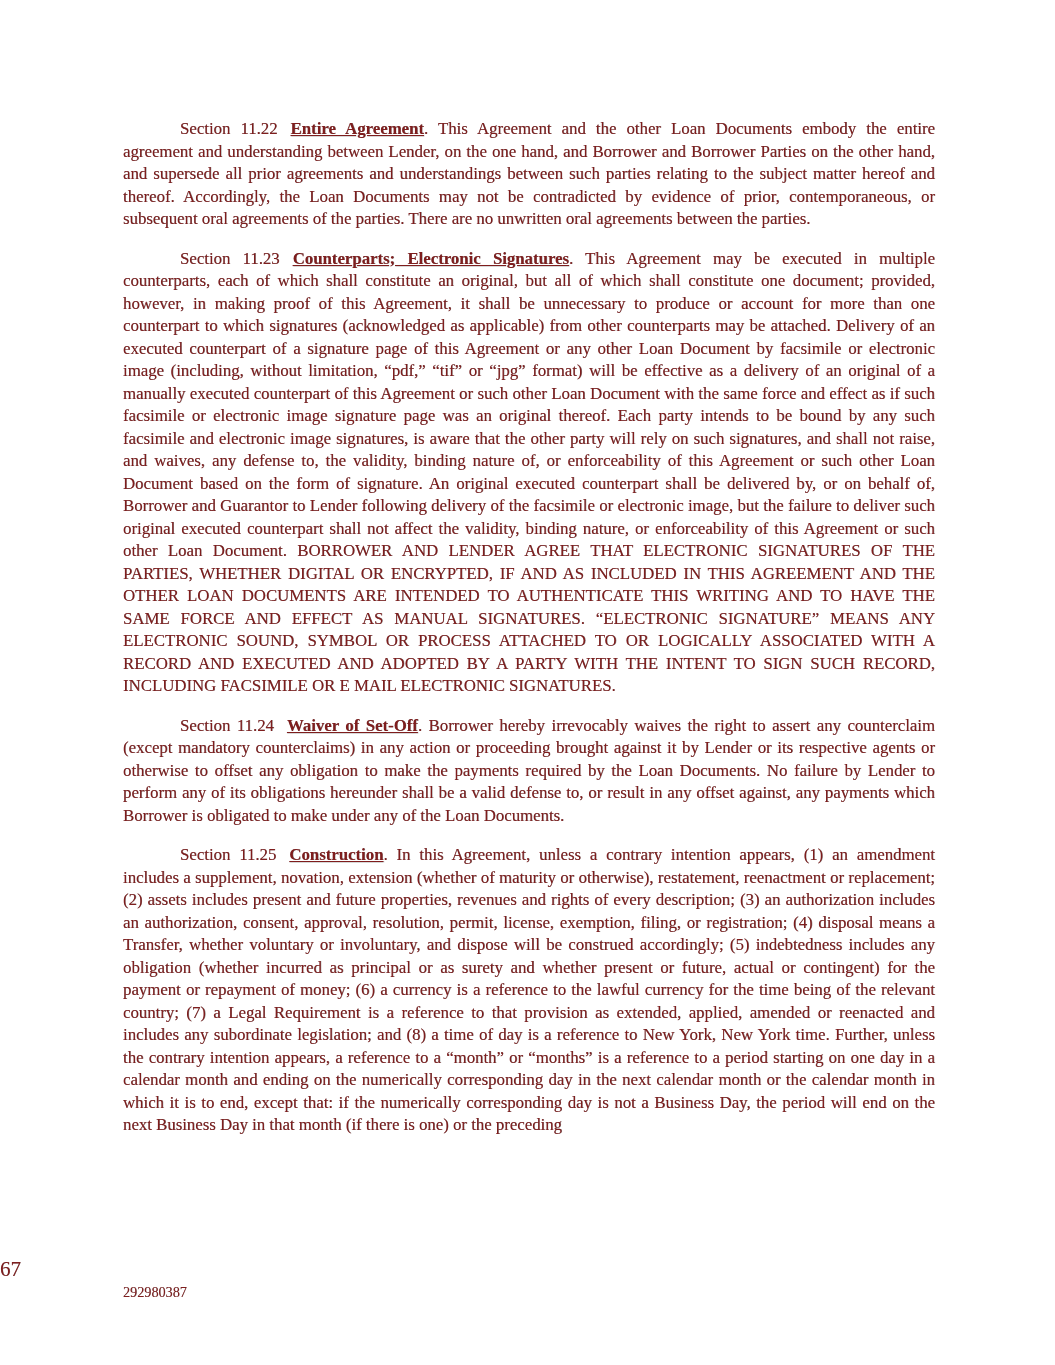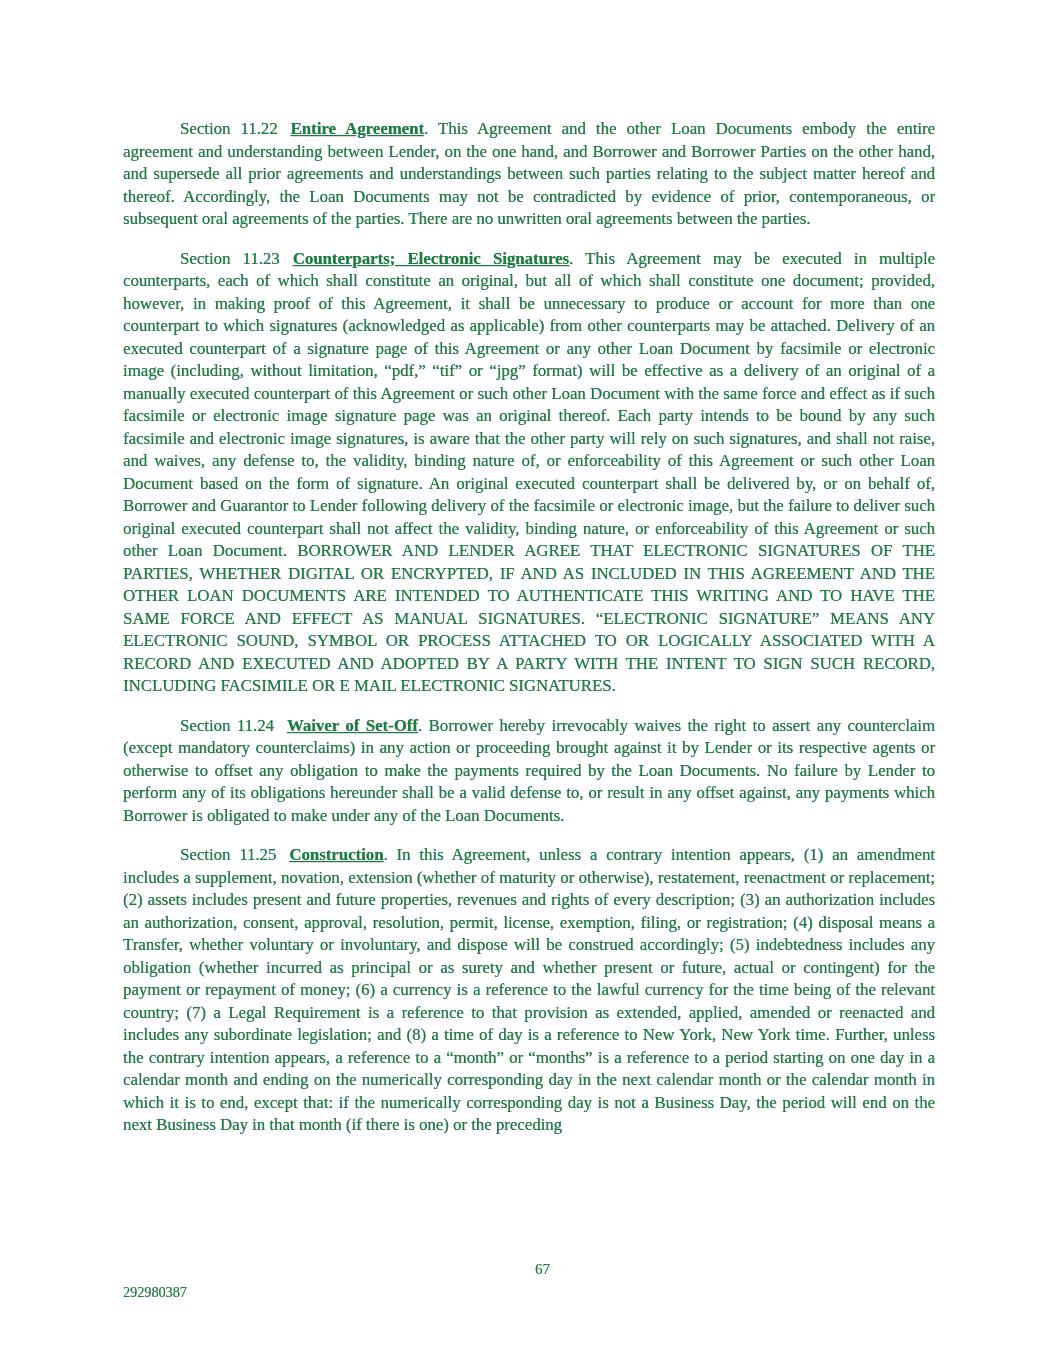--- a/index.html
+++ b/index.html
@@ -7,21 +7,21 @@
     padding: 0;
     background: #ffffff;
   }
   .page {
     position: relative;
     width: 1055px;
     height: 1365px;
     background: #ffffff;
     overflow: hidden;
     font-family: "Liberation Serif", "DejaVu Serif", serif;
-    color: #15803d;
+    color: #7f1d1d;
   }
   .text-block {
     position: absolute;
     left: 123px;
     top: 118px;
     width: 812px;
   }
   p.para {
     font-size: 16.8px;
     line-height: 22.5px;
@@ -37,25 +37,23 @@
   .sec-title {
     font-weight: bold;
     text-decoration: underline;
     padding-left: 13px;
   }
   .page-number {
     position: absolute;
     left: 0;
     right: 0;
     top: 1259px;
-    text-align: center;
-    font-size: 15px;
+    font-size: 21px;
     line-height: 20px;
     text-shadow: 0.3px 0.3px 0.2px rgba(0,0,0,0.4);
-    padding-left: 30px;
   }
   .doc-id {
     position: absolute;
     left: 123px;
     top: 1283px;
     font-size: 14.2px;
     line-height: 18px;
     text-shadow: 0.3px 0.3px 0.2px rgba(0,0,0,0.4);
   }
 </style>

